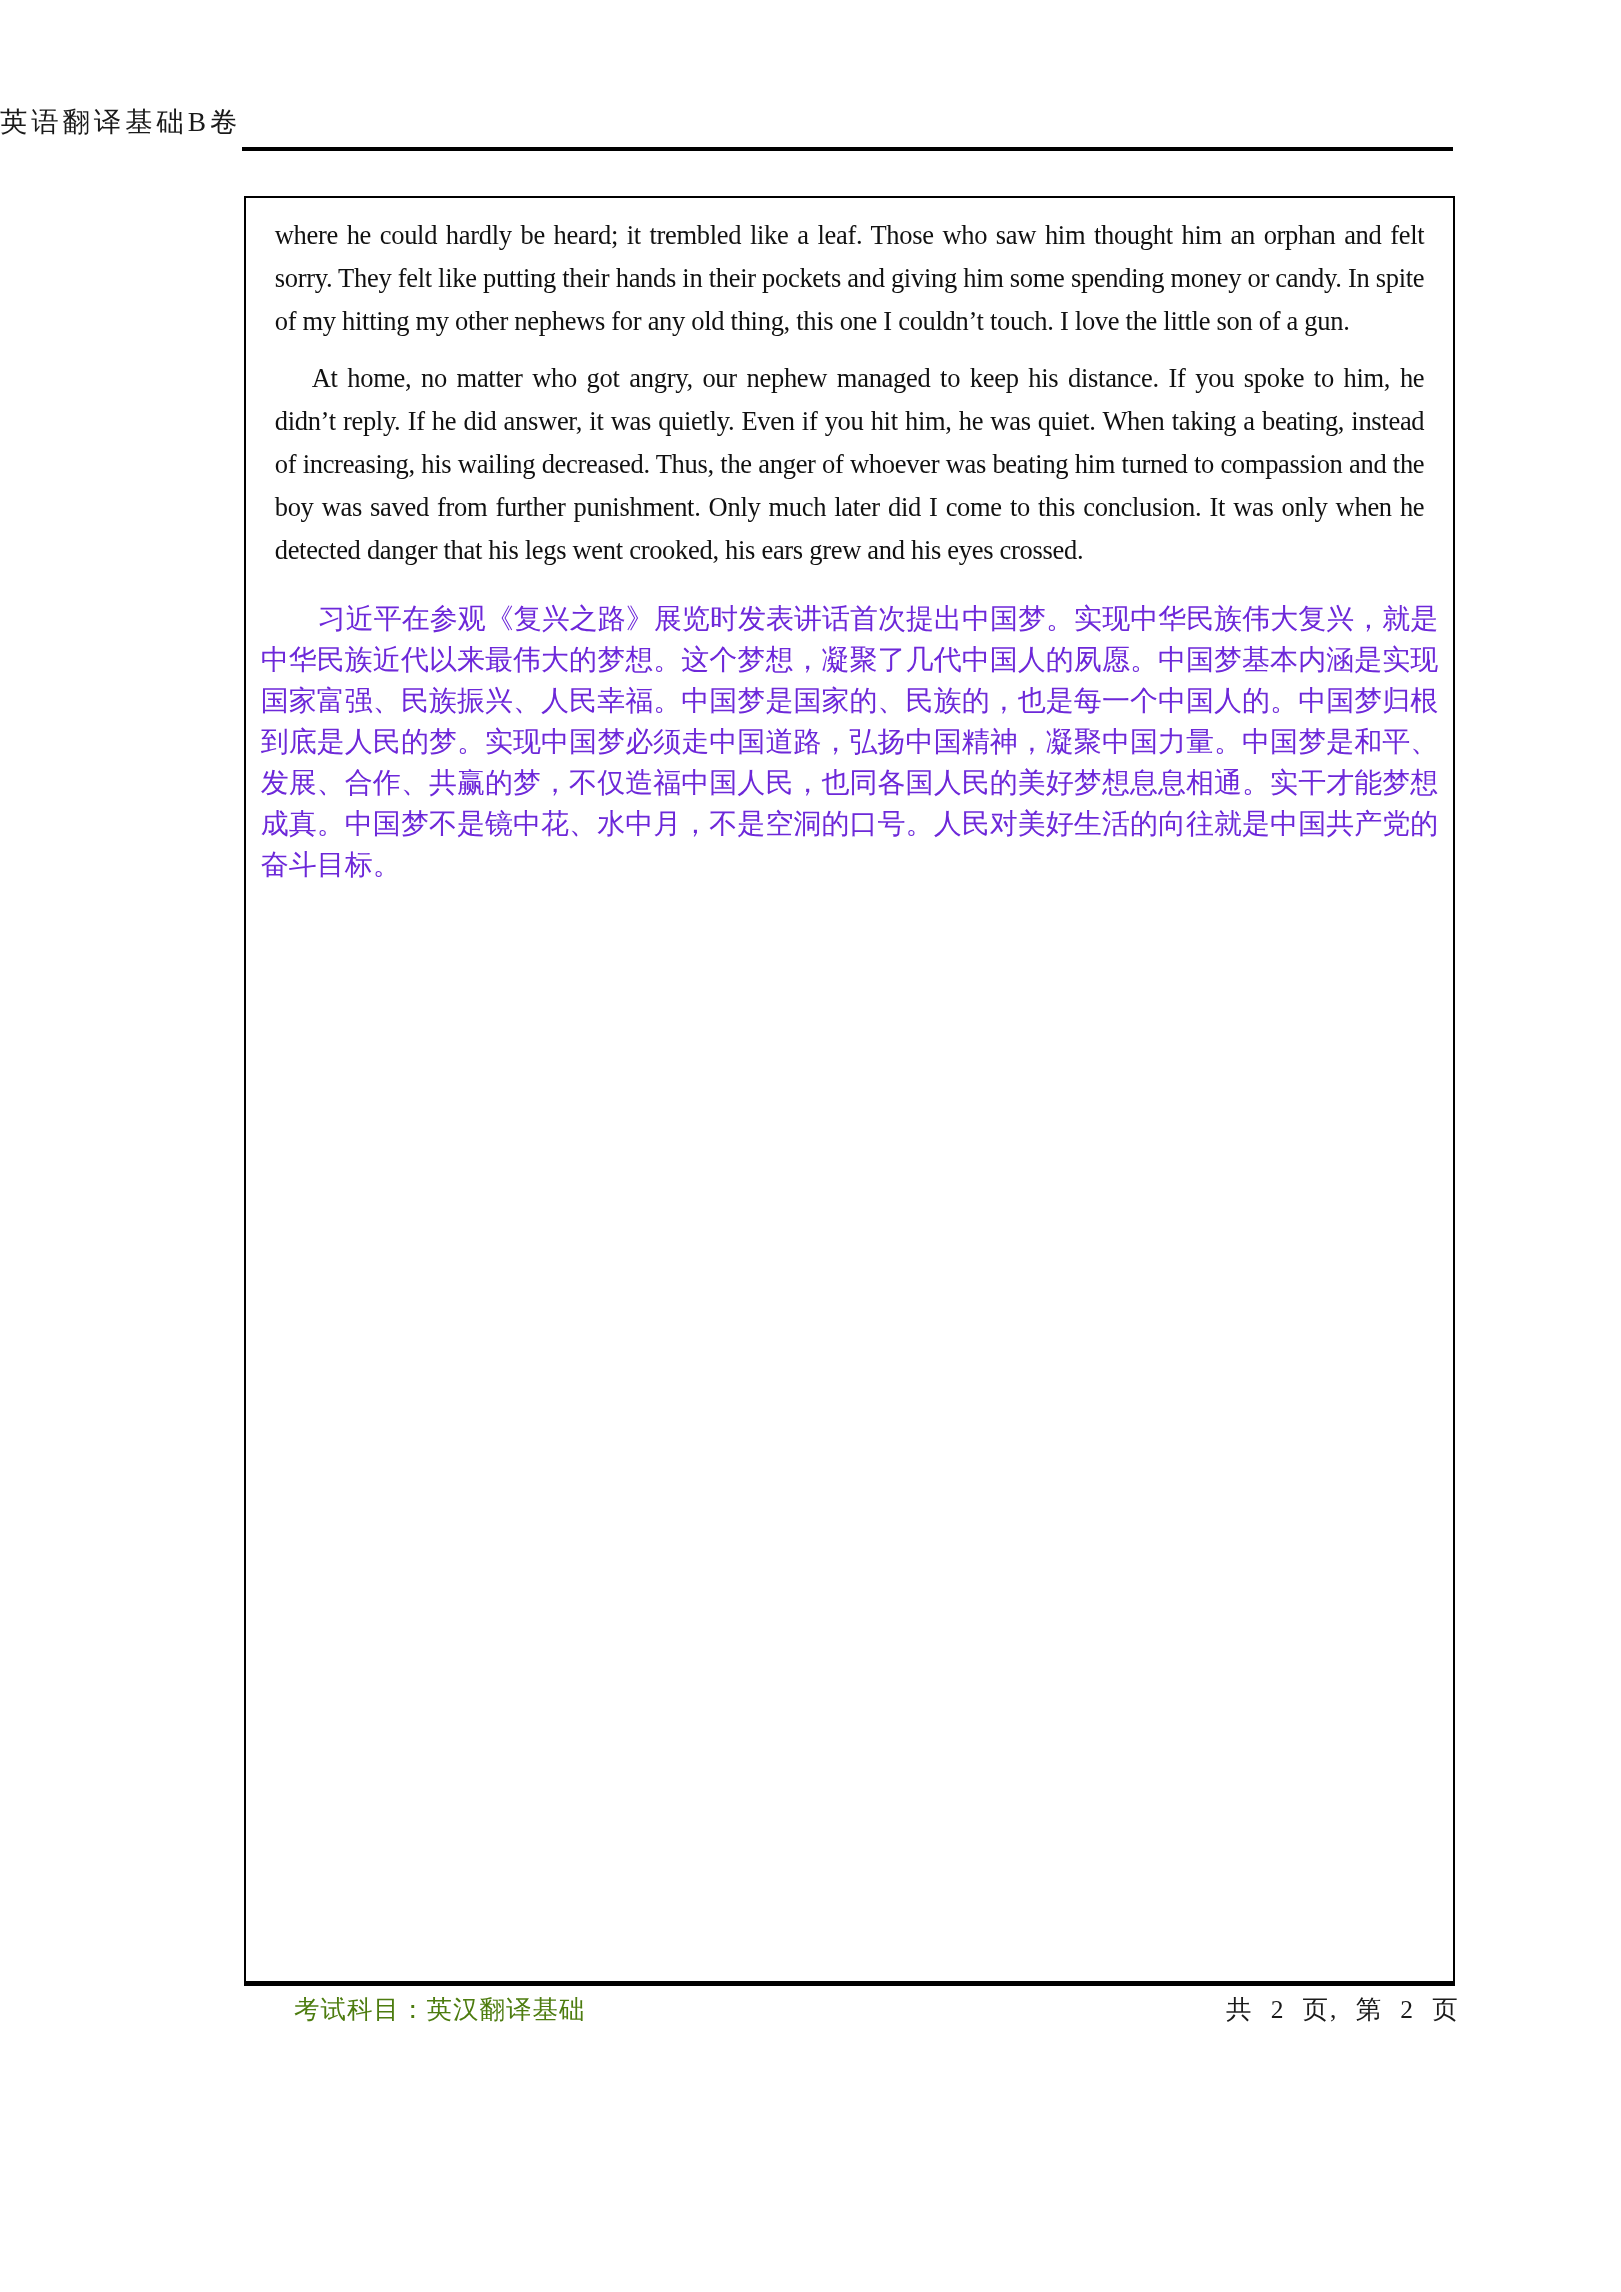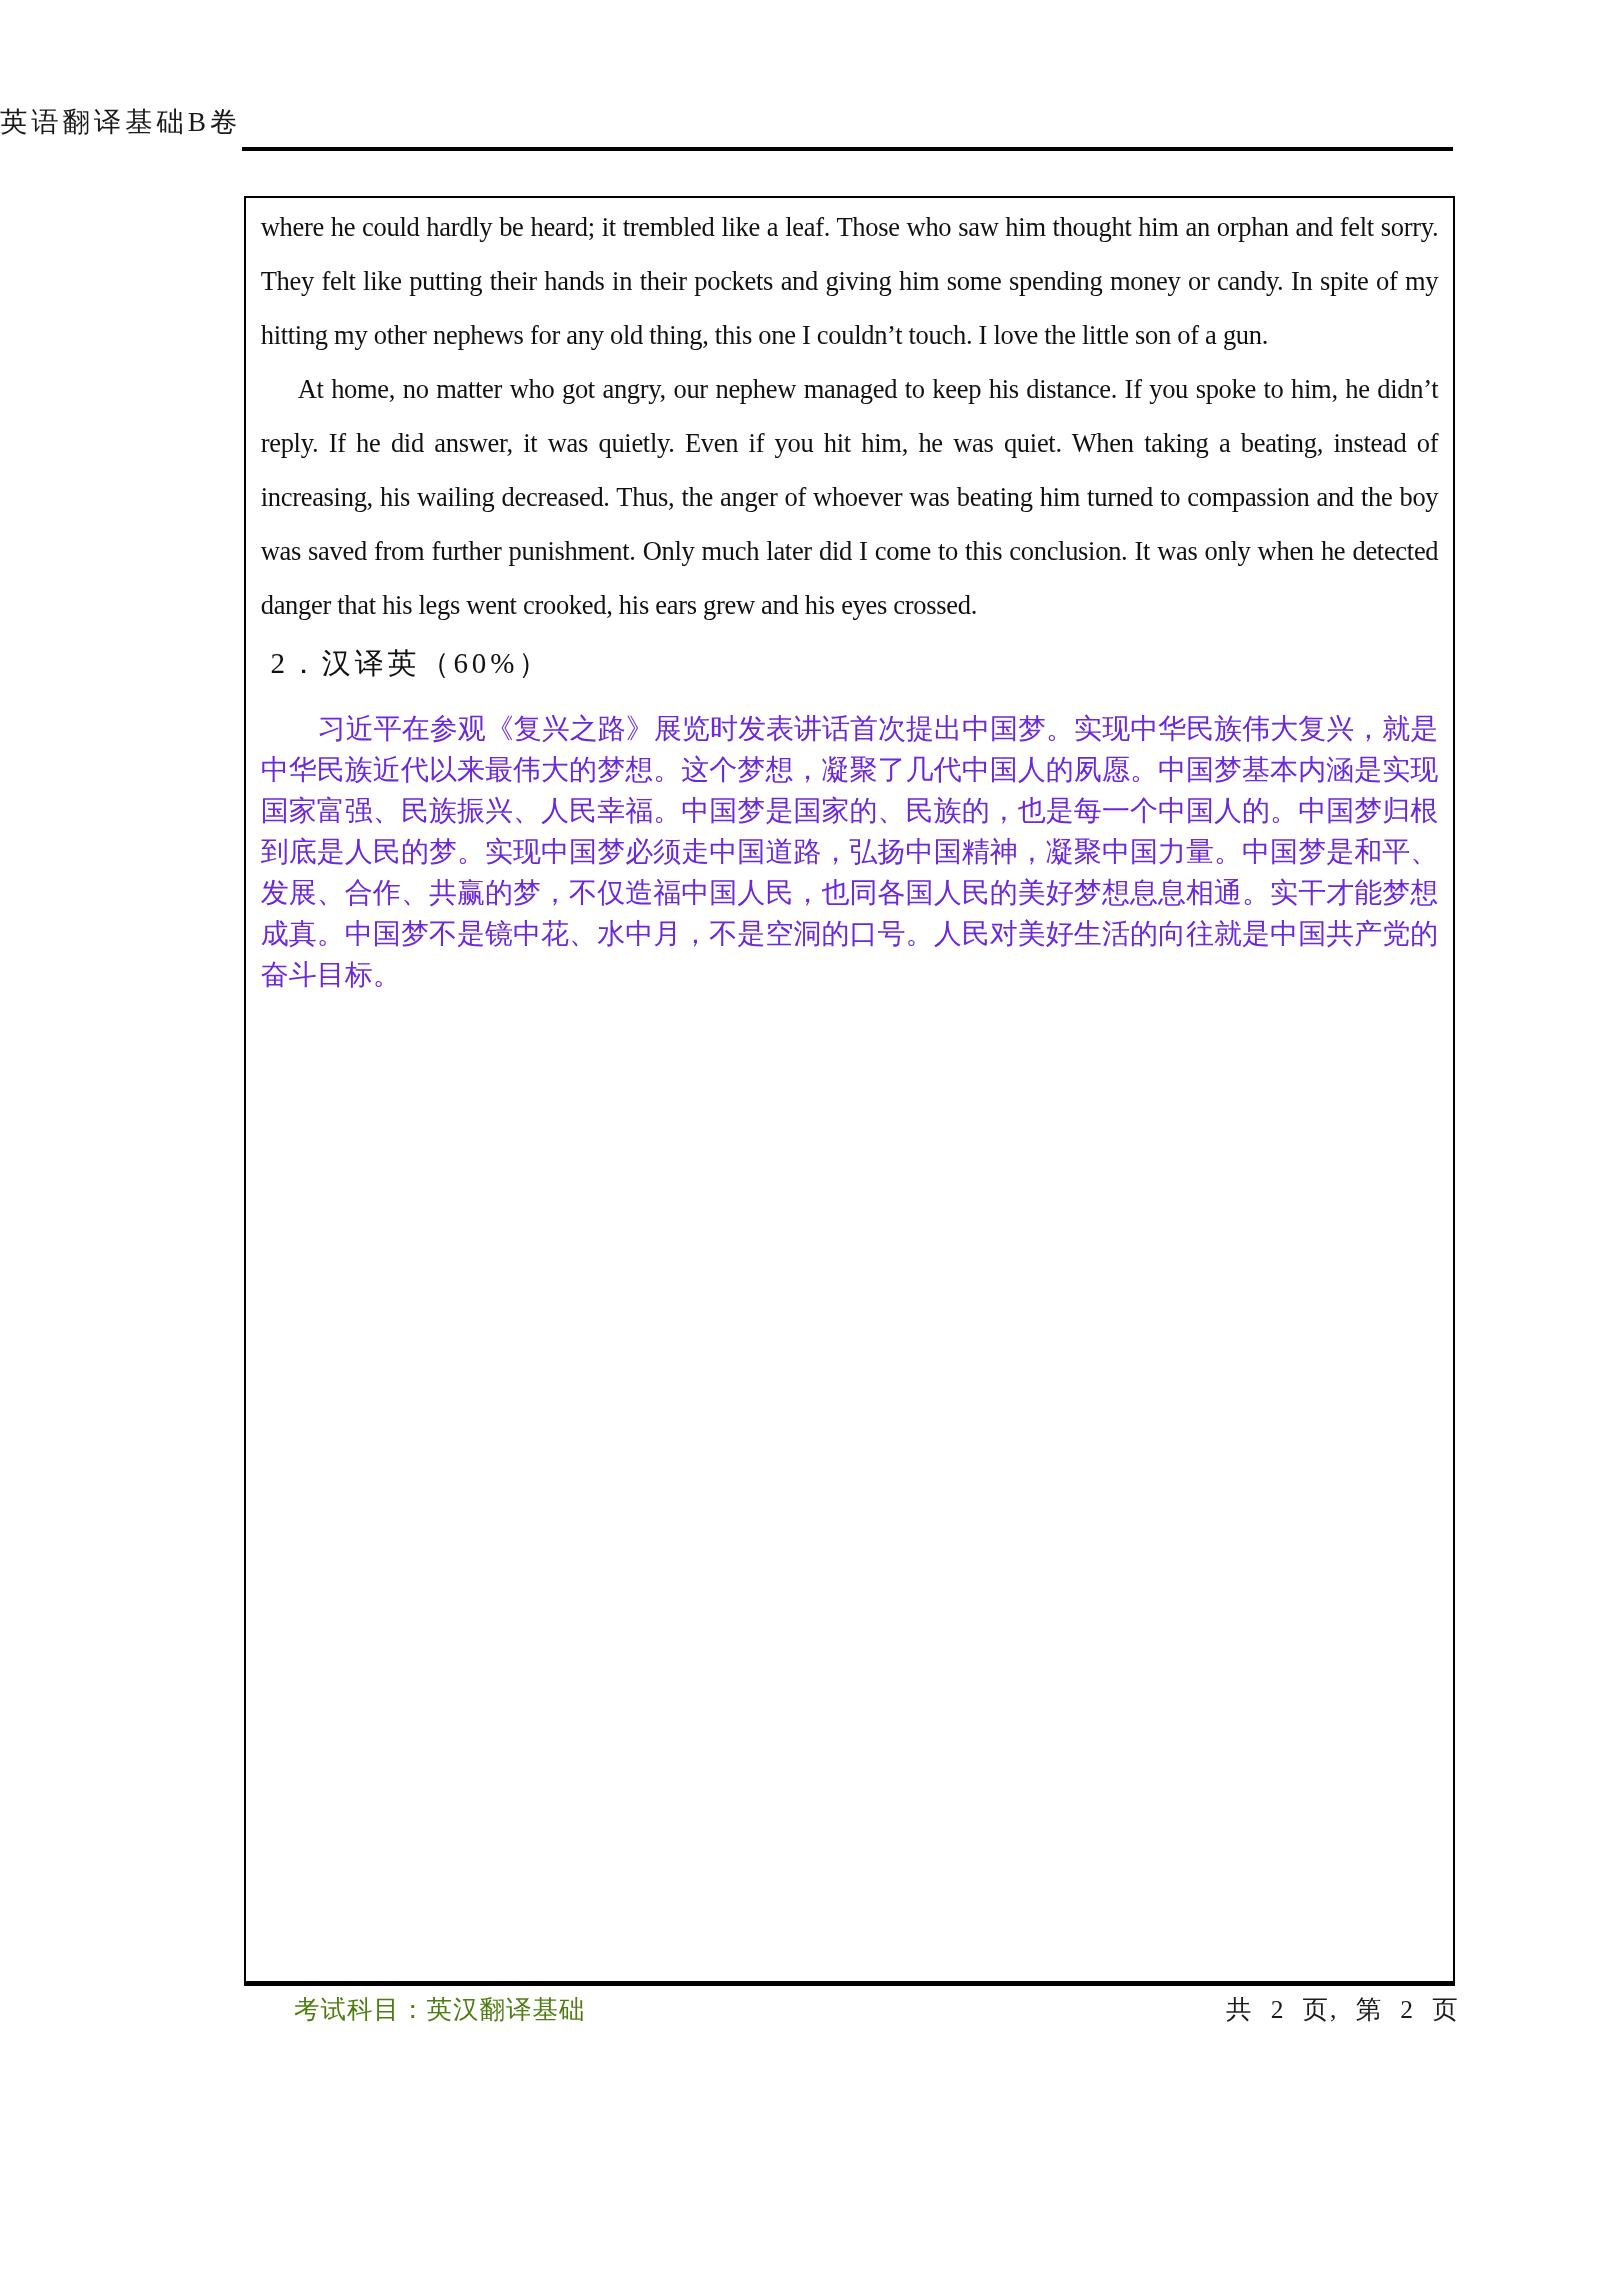--- a/index.html
+++ b/index.html
@@ -37,23 +37,23 @@
     left: 244px;
     top: 196px;
     width: 1211px;
     height: 1790px;
     box-sizing: border-box;
     border: 2.9px solid #000000;
     border-bottom-width: 5.9px;
     padding: 2px 14.7px 0 14.7px;
   }
   .en-par {
-    margin: 0;
+    margin: 14px;
     font-size: 26.5px;
-    line-height: 54px;
+    line-height: 43px;
     letter-spacing: -0.3px;
     text-align: justify;
     color: #111111;
   }
   .en-par.indented {
     text-indent: 37px;
   }
   .section-heading {
     margin: 11.8px 0 0 9.8px;
     font-size: 29px;
@@ -93,21 +93,20 @@
 <div class="header-title">英语翻译基础B卷</div>
 
 <div class="header-rule"></div>
 
 <div class="content-box">
 
   <p class="en-par">where he could hardly be heard; it trembled like a leaf. Those who saw him thought him an orphan and felt sorry. They felt like putting their hands in their pockets and giving him some spending money or candy. In spite of my hitting my other nephews for any old thing, this one I couldn’t touch. I love the little son of a gun.</p>
 
   <p class="en-par indented">At home, no matter who got angry, our nephew managed to keep his distance. If you spoke to him, he didn’t reply. If he did answer, it was quietly. Even if you hit him, he was quiet. When taking a beating, instead of increasing, his wailing decreased. Thus, the anger of whoever was beating him turned to compassion and the boy was saved from further punishment. Only much later did I come to this conclusion. It was only when he detected danger that his legs went crooked, his ears grew and his eyes crossed.</p>
 
-  <div class="section-heading">2．汉译英（60%）</div>
 
   <p class="cn-par">习近平在参观《复兴之路》展览时发表讲话首次提出中国梦。实现中华民族伟大复兴，就是中华民族近代以来最伟大的梦想。这个梦想，凝聚了几代中国人的夙愿。中国梦基本内涵是实现国家富强、民族振兴、人民幸福。中国梦是国家的、民族的，也是每一个中国人的。中国梦归根到底是人民的梦。实现中国梦必须走中国道路，弘扬中国精神，凝聚中国力量。中国梦是和平、发展、合作、共赢的梦，不仅造福中国人民，也同各国人民的美好梦想息息相通。实干才能梦想成真。中国梦不是镜中花、水中月，不是空洞的口号。人民对美好生活的向往就是中国共产党的奋斗目标。</p>
 
 </div>
 
 <div class="footer-subject">考试科目：英汉翻译基础</div>
 
 <div class="footer-pageinfo">共 2 页, 第 2 页</div>
 
 

